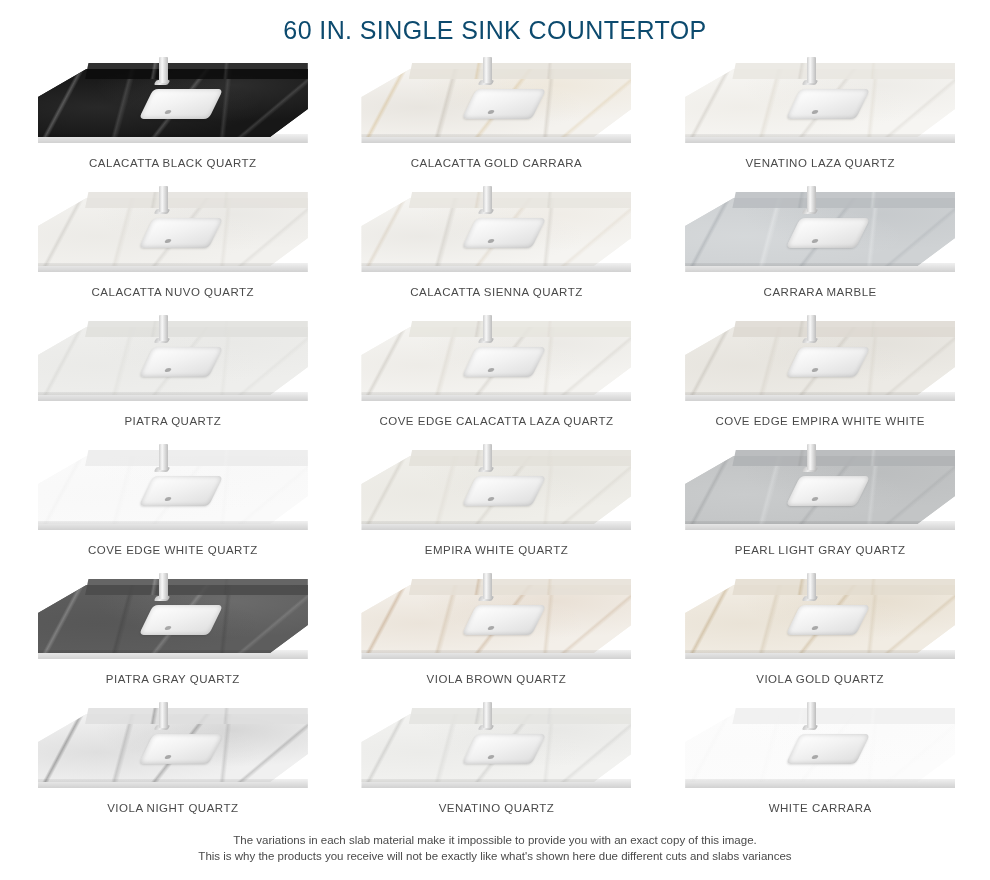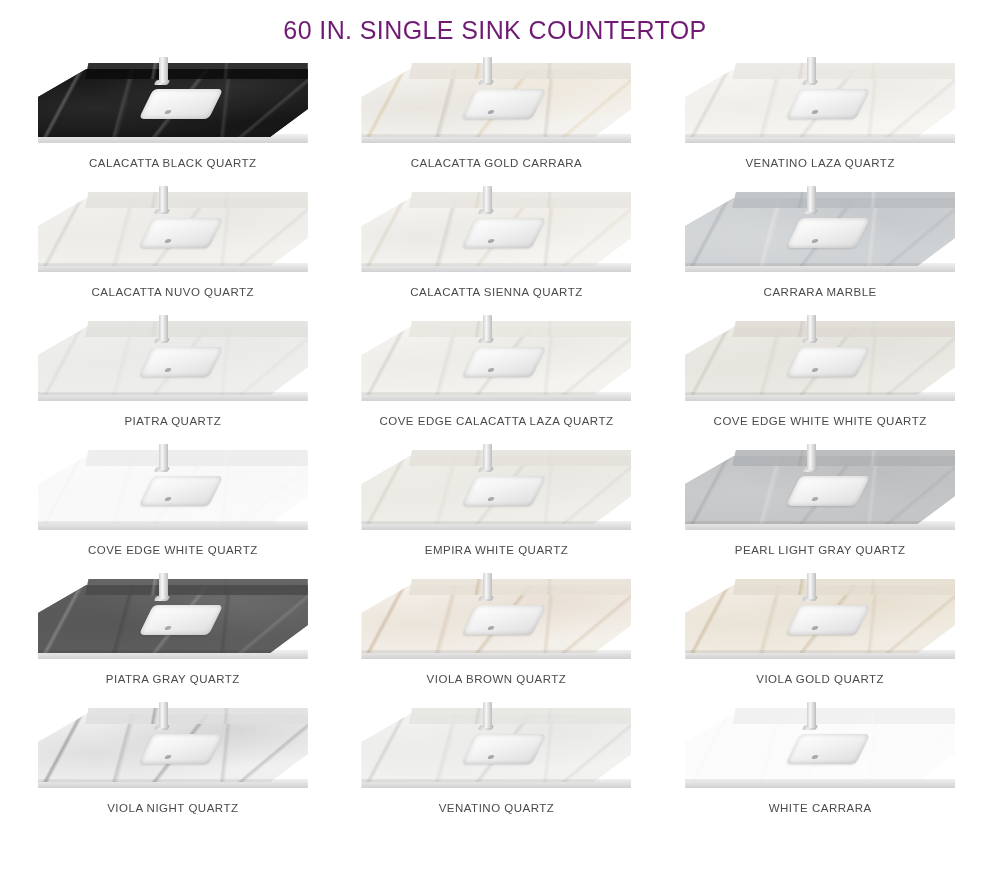--- a/index.html
+++ b/index.html
@@ -13,21 +13,21 @@
     font-family: "Liberation Sans", sans-serif;
     color: #3a3a3a;
     overflow: hidden;
     position: relative;
   }
   .page-title {
     text-align: center;
     font-size: 25px;
     font-weight: 400;
     letter-spacing: 0.4px;
-    color: #701a75;
+    color: #0c4a6e;
     margin: 16px 0 4px 0;
     font-family: "Liberation Sans", sans-serif;
   }
   .grid {
     display: grid;
     grid-template-columns: repeat(3, 1fr);
     grid-template-rows: repeat(6, 129px);
     column-gap: 0px;
     row-gap: 0px;
     padding: 6px 8px 0 11px;
@@ -262,21 +262,21 @@
         <div class="slab">
           <div class="top" style="background: linear-gradient(118deg, transparent 14%, rgba(176, 171, 161, 0.333) 15%, transparent 16.2%), linear-gradient(105deg, transparent 32%, rgba(210, 205, 195, 0.4) 33%, transparent 34.6%), linear-gradient(128deg, transparent 52%, rgba(176, 171, 161, 0.267) 53%, transparent 54.4%), linear-gradient(96deg, transparent 68%, rgba(210, 205, 195, 0.333) 69%, transparent 70.3%), linear-gradient(140deg, transparent 80%, rgba(176, 171, 161, 0.2) 81%, transparent 82.5%), radial-gradient(at 22% 60%, rgba(210, 205, 195, 0.2) 0%, transparent 55%), radial-gradient(at 72% 30%, rgba(176, 171, 161, 0.133) 0%, transparent 50%), linear-gradient(rgb(236, 234, 229), rgb(236, 234, 229)) rgb(236, 234, 229);"></div>
           <div class="backsplash" style="background: linear-gradient(100deg, transparent 30%, rgba(176, 171, 161, 0.333) 31%, transparent 32.6%), linear-gradient(95deg, transparent 62%, rgba(210, 205, 195, 0.333) 63%, transparent 64.4%), linear-gradient(rgb(221, 217, 210), rgb(221, 217, 210)) rgb(221, 217, 210);"></div>
           <div class="sink"></div>
           <div class="sink-drain"></div>
           <div class="front-edge" style="background: linear-gradient(rgba(0, 0, 0, 0.06), rgba(0, 0, 0, 0.18));"></div>
         </div>
         <div class="faucet-base"></div>
         <div class="faucet"></div>
       </div>
-      <div class="label">COVE EDGE WHITE WHITE QUARTZ</div>
+      <div class="label">COVE EDGE EMPIRA WHITE WHITE</div>
     </div>
     <div class="cell">
       <div class="swatch-wrap">
         <div class="slab">
           <div class="top" style="background: linear-gradient(118deg, transparent 14%, rgba(237, 237, 237, 0.333) 15%, transparent 16.2%), linear-gradient(105deg, transparent 32%, rgba(242, 242, 242, 0.4) 33%, transparent 34.6%), linear-gradient(128deg, transparent 52%, rgba(237, 237, 237, 0.267) 53%, transparent 54.4%), linear-gradient(96deg, transparent 68%, rgba(242, 242, 242, 0.333) 69%, transparent 70.3%), linear-gradient(140deg, transparent 80%, rgba(237, 237, 237, 0.2) 81%, transparent 82.5%), radial-gradient(at 22% 60%, rgba(242, 242, 242, 0.2) 0%, transparent 55%), radial-gradient(at 72% 30%, rgba(237, 237, 237, 0.133) 0%, transparent 50%), linear-gradient(rgb(250, 250, 250), rgb(250, 250, 250)) rgb(250, 250, 250);"></div>
           <div class="backsplash" style="background: linear-gradient(100deg, transparent 30%, rgba(237, 237, 237, 0.333) 31%, transparent 32.6%), linear-gradient(95deg, transparent 62%, rgba(242, 242, 242, 0.333) 63%, transparent 64.4%), linear-gradient(rgb(236, 236, 236), rgb(236, 236, 236)) rgb(236, 236, 236);"></div>
           <div class="sink"></div>
           <div class="sink-drain"></div>
           <div class="front-edge" style="background: linear-gradient(rgba(0, 0, 0, 0.06), rgba(0, 0, 0, 0.18));"></div>
         </div>
@@ -393,13 +393,15 @@
           <div class="front-edge" style="background: linear-gradient(rgba(0, 0, 0, 0.06), rgba(0, 0, 0, 0.18));"></div>
         </div>
         <div class="faucet-base"></div>
         <div class="faucet"></div>
       </div>
       <div class="label">WHITE CARRARA</div>
     </div>
   </div>
 
 <div class="footer">
+  <div>The variations in each slab material make it impossible to provide you with an exact copy of this image.</div>
+  <div>This is why the products you receive will not be exactly like what's shown here due different cuts and slabs variances</div>
 </div>
 
 </body></html>

